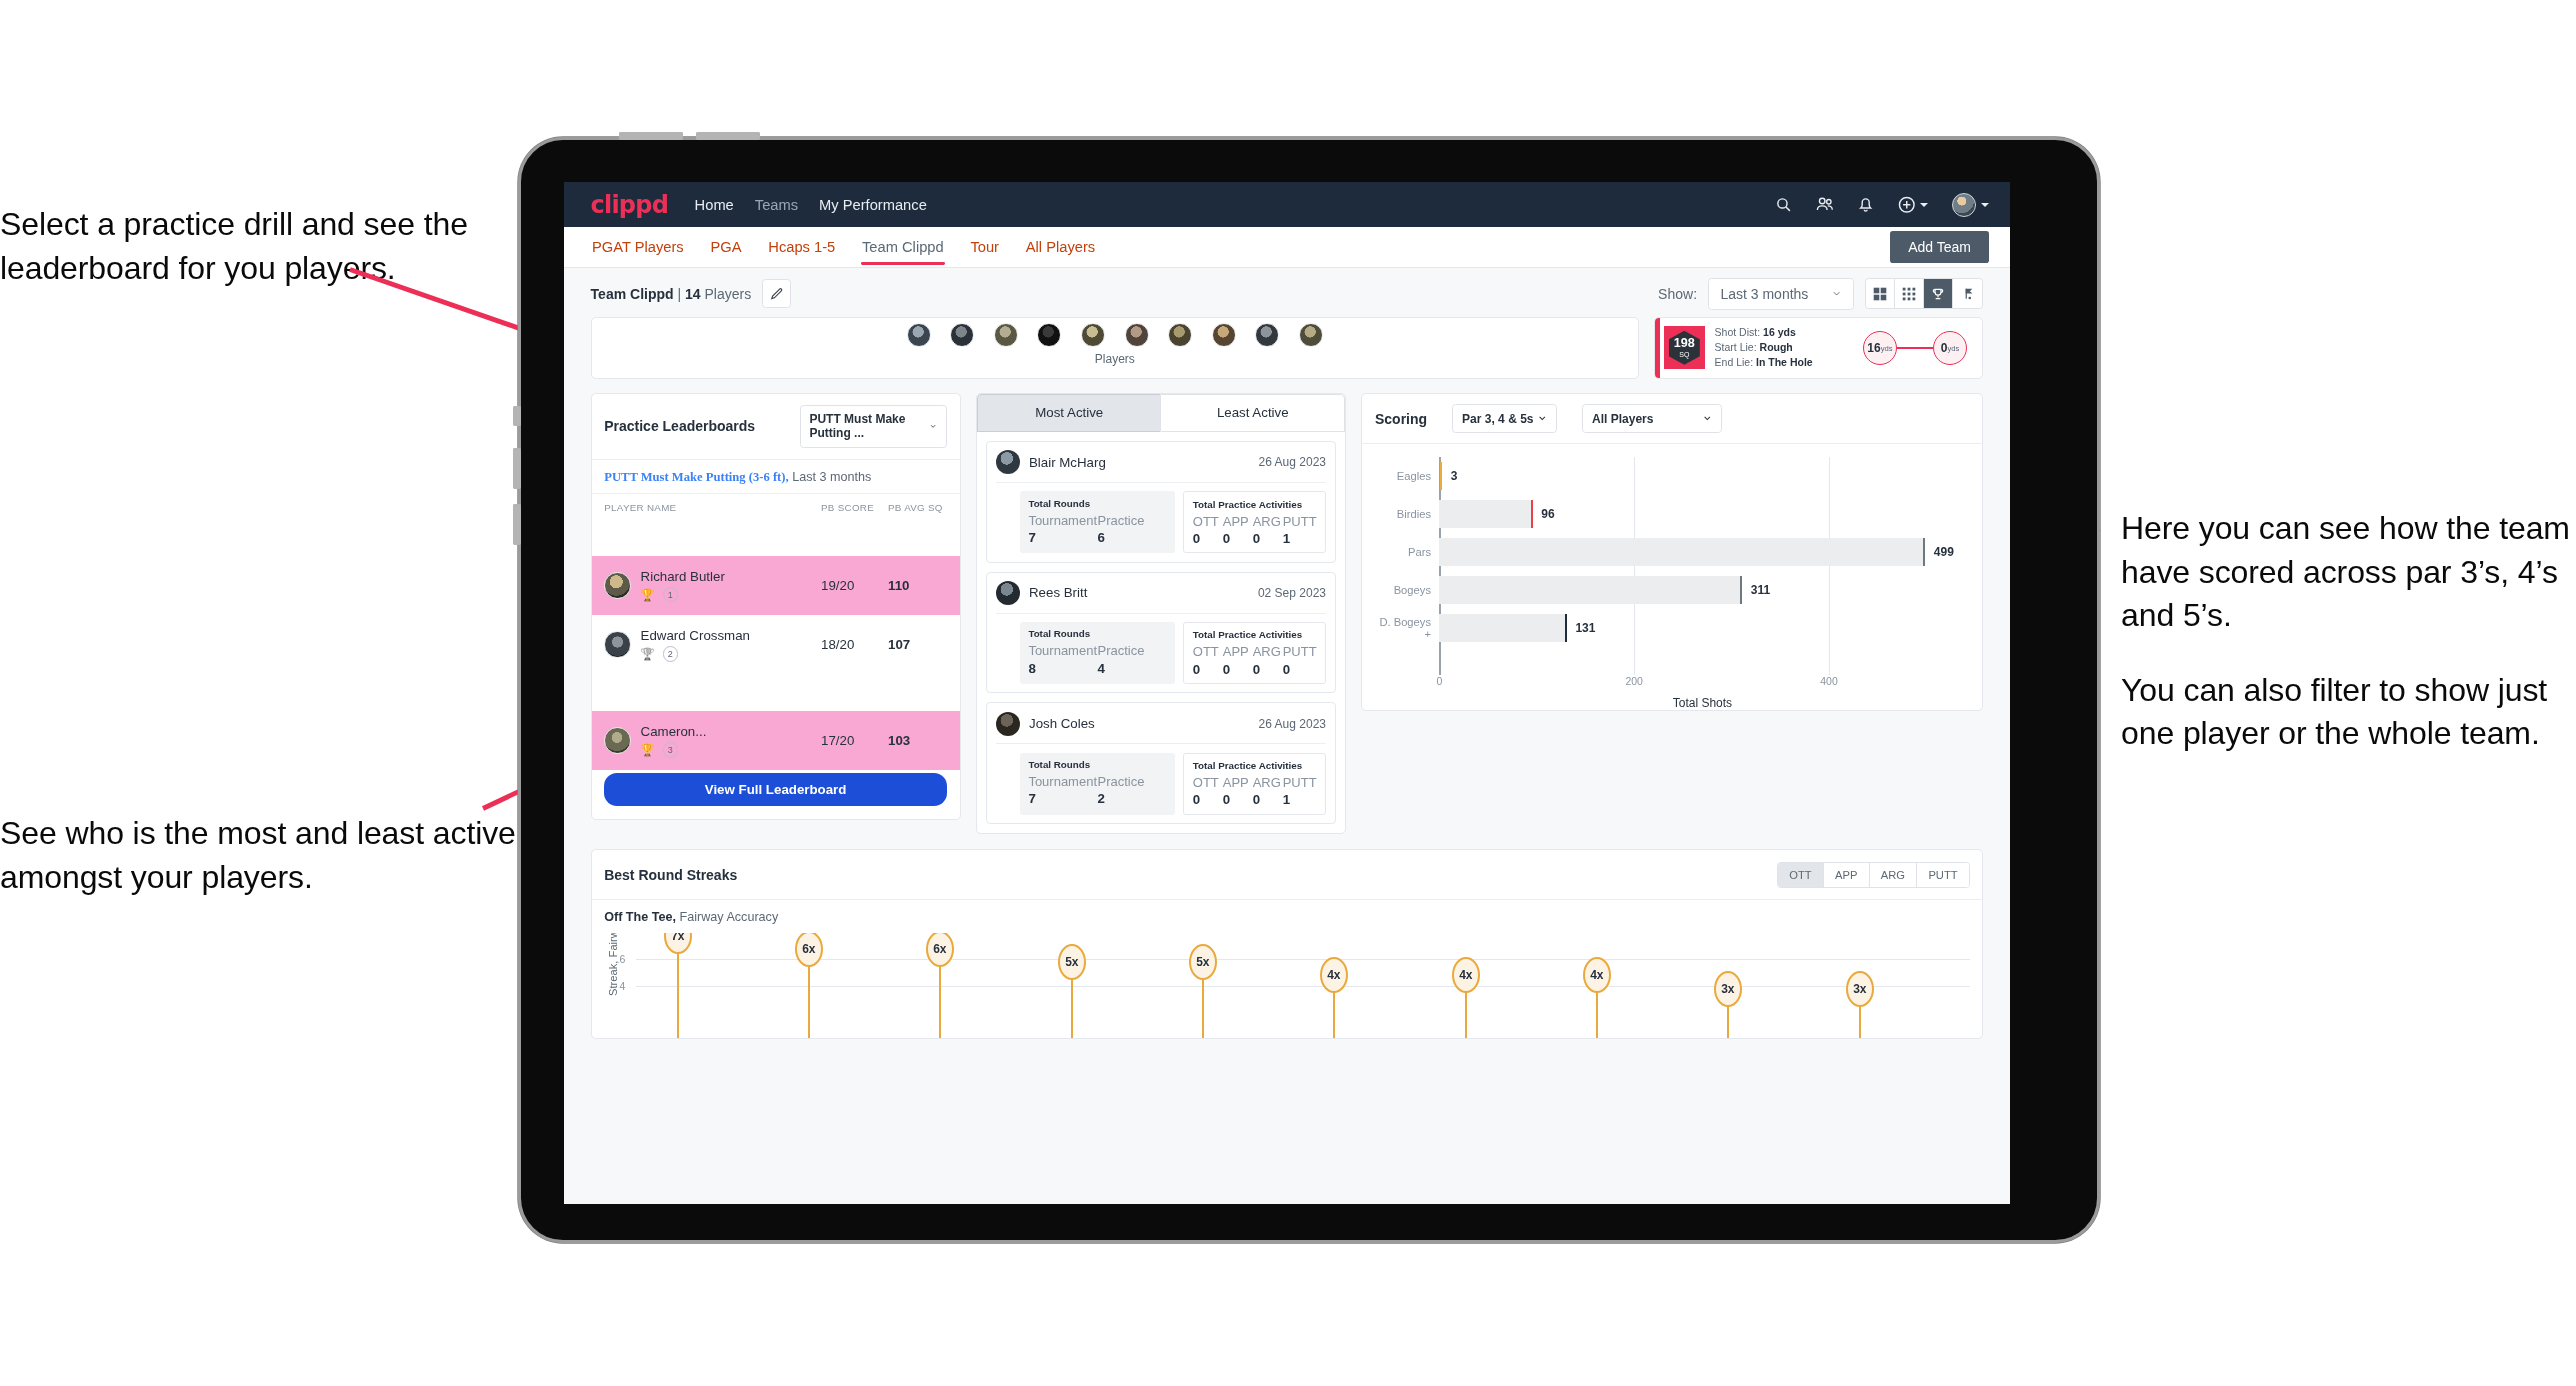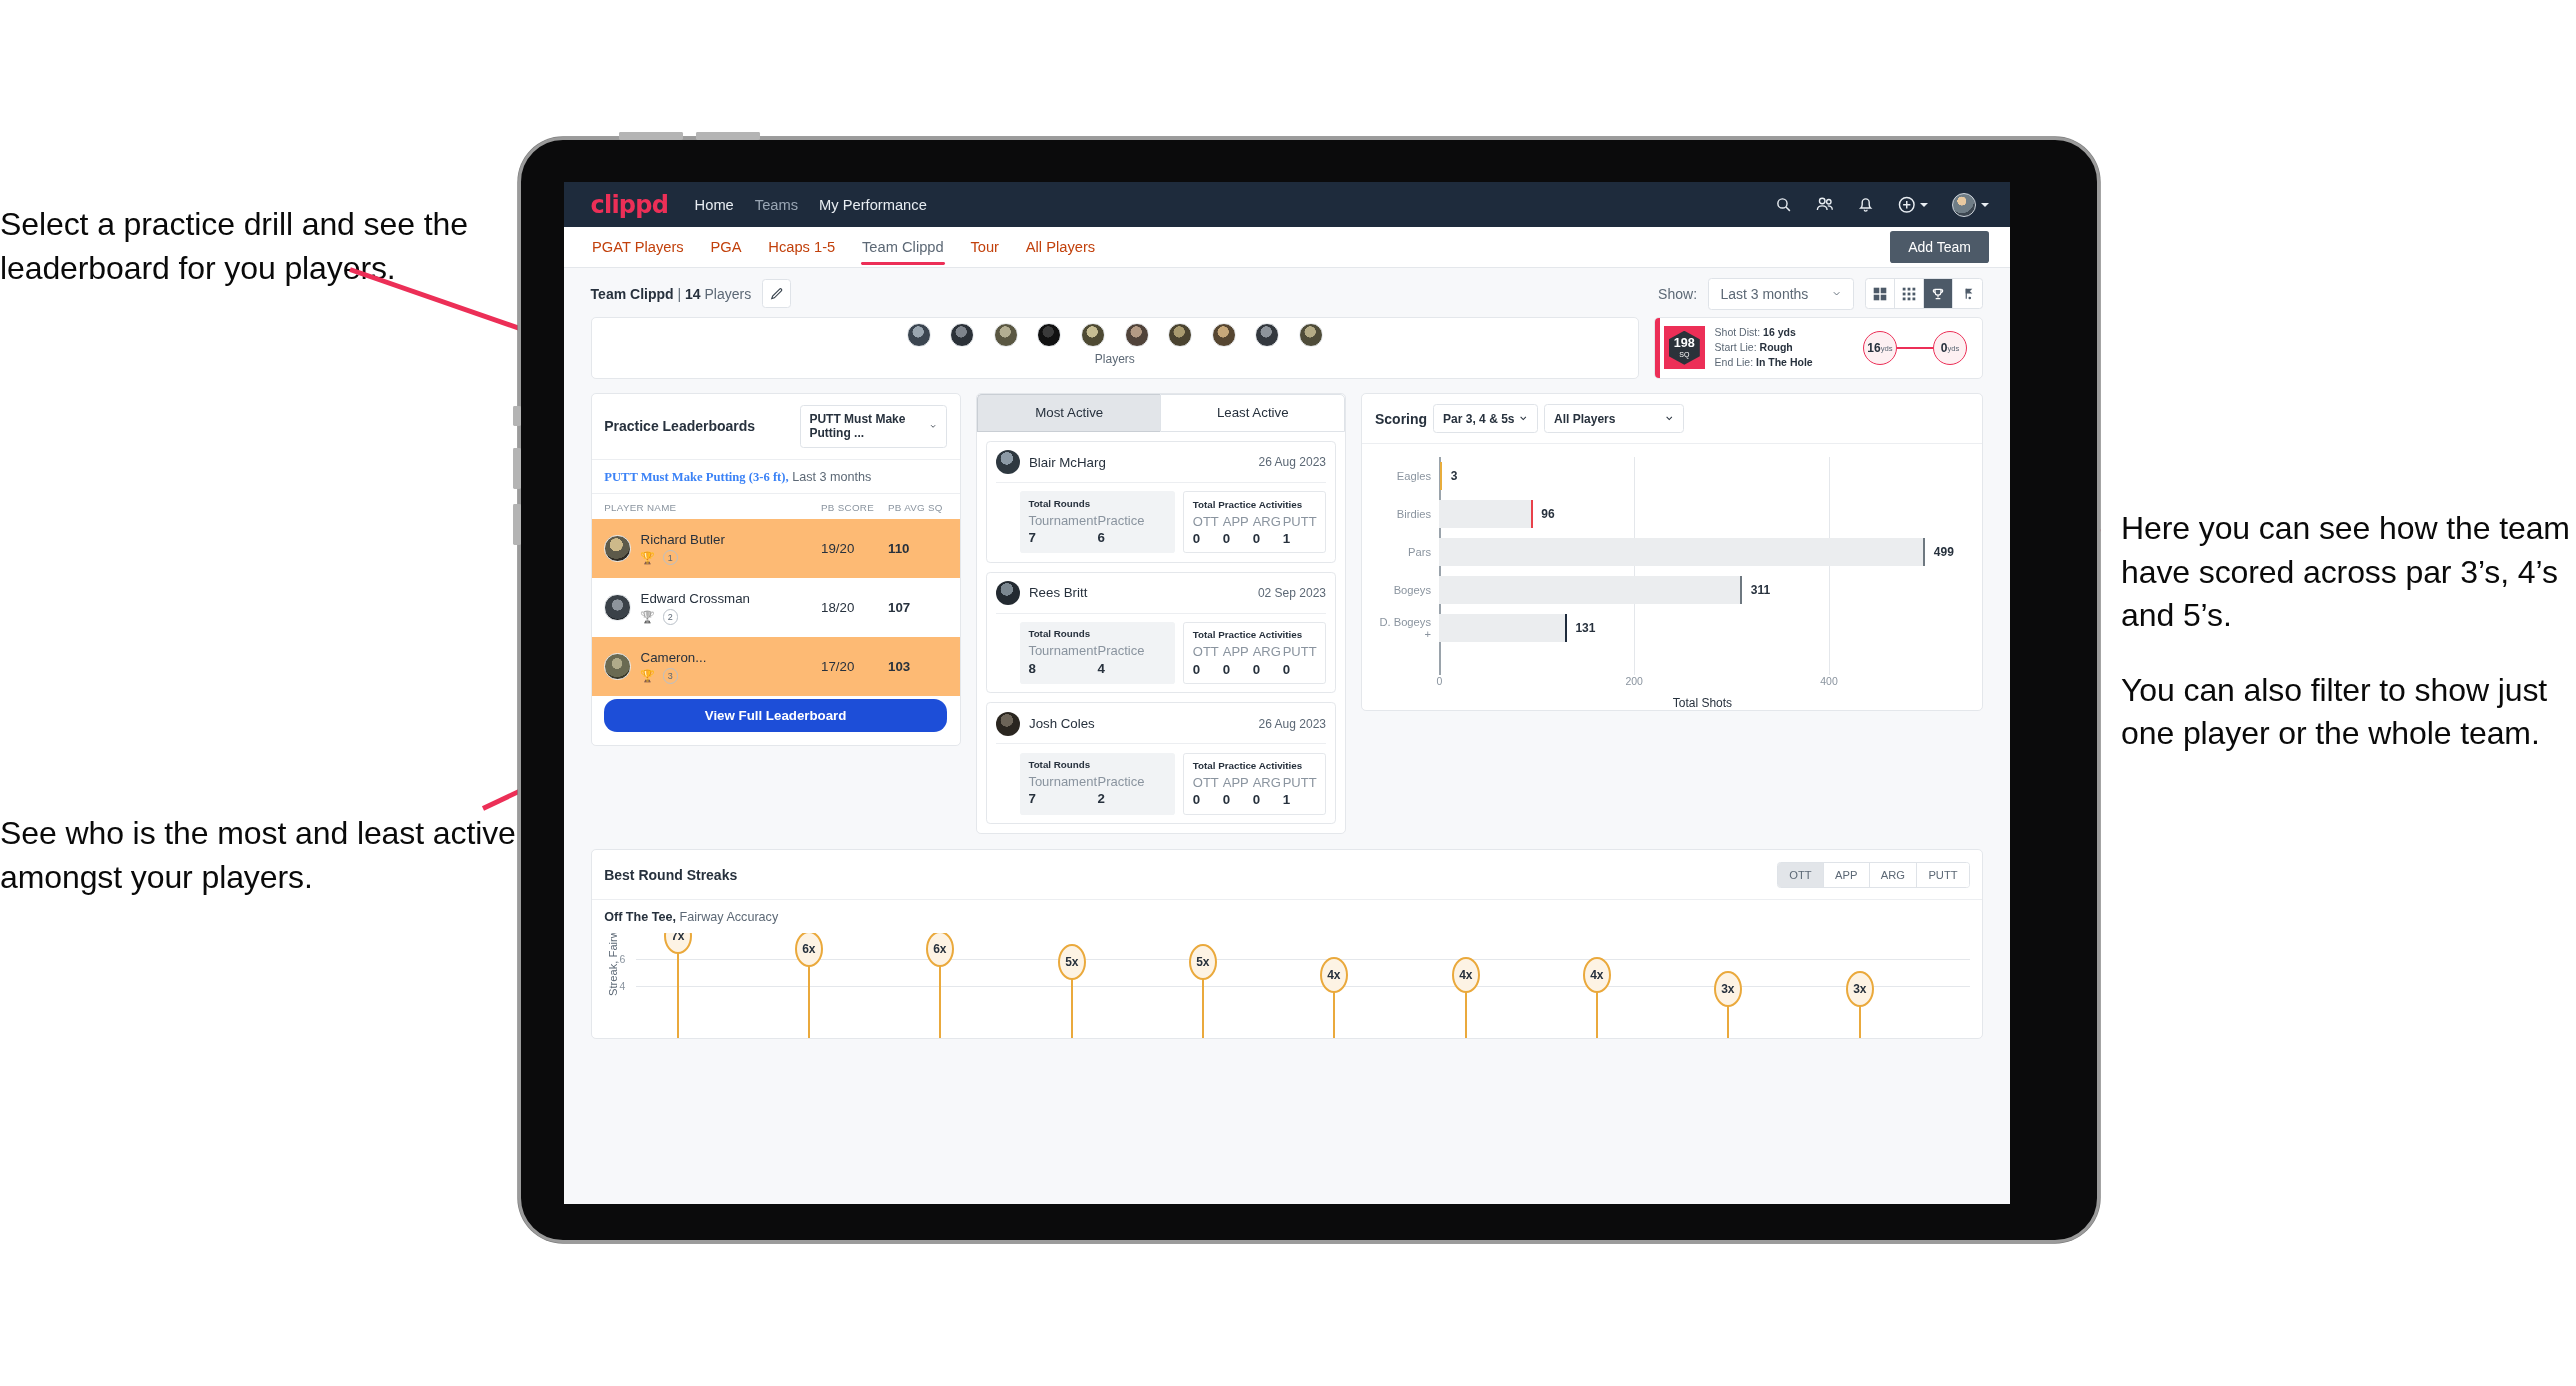--- a/index.html
+++ b/index.html
@@ -171,21 +171,21 @@
     border:0.7px solid #dfe3e8; border-radius: 3.5px; padding: 6.3px 8.4px; width: 147px;
     font-size: 12px; font-weight:700; color:#27313d; display:flex; align-items:center; justify-content:space-between;
   }
   #lb-sub { padding: 9.8px 12.6px 8.4px; font-size: 12.6px; color: #5c6875; border-bottom:0.7px solid #eceef1; }
   #lb-sub b { color:#3b82f6; font-weight:700;font-family:Liberation Serif, serif; }
   #lb-colhead { display:flex; padding: 8.4px 12.6px 5.6px; font-size: 9.8px; color:#8a949f; letter-spacing: 0.3px; }
   .c-name { flex: 1 1 auto; }
   .c-score { width: 67px; text-align: left; }
   .c-avg { width: 59px; text-align: left; }
   .lb-row { display:flex; align-items:center; padding: 12.6px; }
-  .lb-row.alt { background: #fdba74; }
+  .lb-row.alt { background: #f9a8d4; margin-top: 37px; }
   .lb-av { width: 26.6px; height: 26.6px; border-radius: 50%; border:1.4px solid #e9ecef; flex:0 0 auto; margin-right: 9.8px; }
   .lb-namebox { flex:1 1 auto; }
   .lb-name { font-size: 13.3px; color:#27313d; }
   .lb-meta { display:flex; align-items:center; gap:7px; margin-top: 3.5px; }
   .trophy { font-size: 12px; }
   .rank { width: 15.4px; height: 15.4px; border-radius: 50%; border:0.7px solid #b9c0c8; font-size: 9px; color:#5c6875; display:flex; align-items:center; justify-content:center; }
   .lb-score { width: 67px; font-size: 13.3px; color:#27313d; }
   .lb-avg { width: 59px; font-size: 13.3px; font-weight:700; color:#27313d; }
   #lb-btn { margin: 2.8px 12.6px 12.6px; background:#1d4ed8; color:#fff; font-size:13.3px; font-weight:700; text-align:center; padding: 9px 0; border-radius: 13px; }
 
@@ -205,21 +205,21 @@
   .rounds-box { background:#f1f3f5; border-radius: 2.8px; padding: 6.3px 8.4px; width: 155px; }
   .prac-box { border:0.7px solid #e4e7eb; border-radius:2.8px; padding: 6.3px 8.4px; flex:1; }
   .box-title { font-size: 9.8px; font-weight:700; color:#27313d; margin-bottom: 4.2px; }
   .kv-row { display:flex; }
   .kv { flex:1; }
   .kv .k { font-size: 13px; color:#8a949f; }
   .kv .v { font-size: 13.3px; font-weight:700; color:#27313d; margin-top: 2.1px; }
 
   
   #sc-card { flex:1 1 auto; }
-  #sc-head { display:flex; align-items:center; gap: 6px; padding: 10.5px 12.6px; border-bottom:0.7px solid #eceef1; }
+  #sc-head { display:flex; align-items:center; gap: 25px; padding: 10.5px 12.6px; border-bottom:0.7px solid #eceef1; }
   #sc-title { font-size: 14px; font-weight:700; color:#27313d; }
   .sc-sel {
     border:0.7px solid #dfe3e8; border-radius:3.5px; padding: 6.3px 9px;
     font-size: 12px; font-weight:700; color:#27313d; display:flex; align-items:center; justify-content:space-between;
   }
   #sc-sel-1 { width: 105px; }
   #sc-sel-2 { width: 140px; }
   #chart-area { position: relative; height: 231px; padding: 12.6px 17px 0 17px; }
   .cat-row { display:flex; align-items:center; height: 38px; position: relative; }
   .cat-label { width: 60px; text-align: right; padding-right: 8.4px; font-size: 11.2px; color:#8a949f; flex:0 0 auto; }

